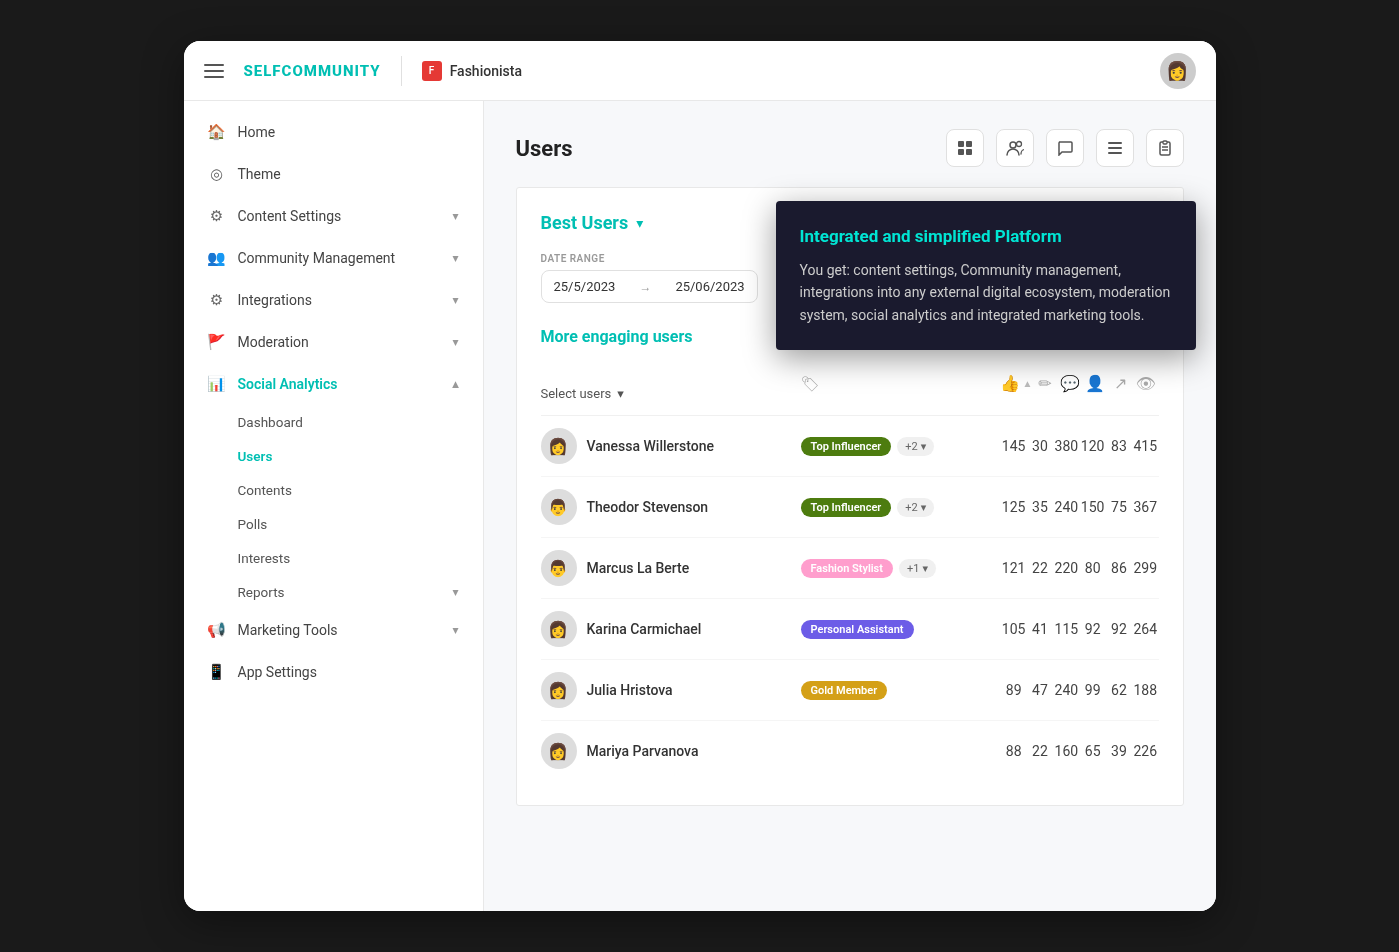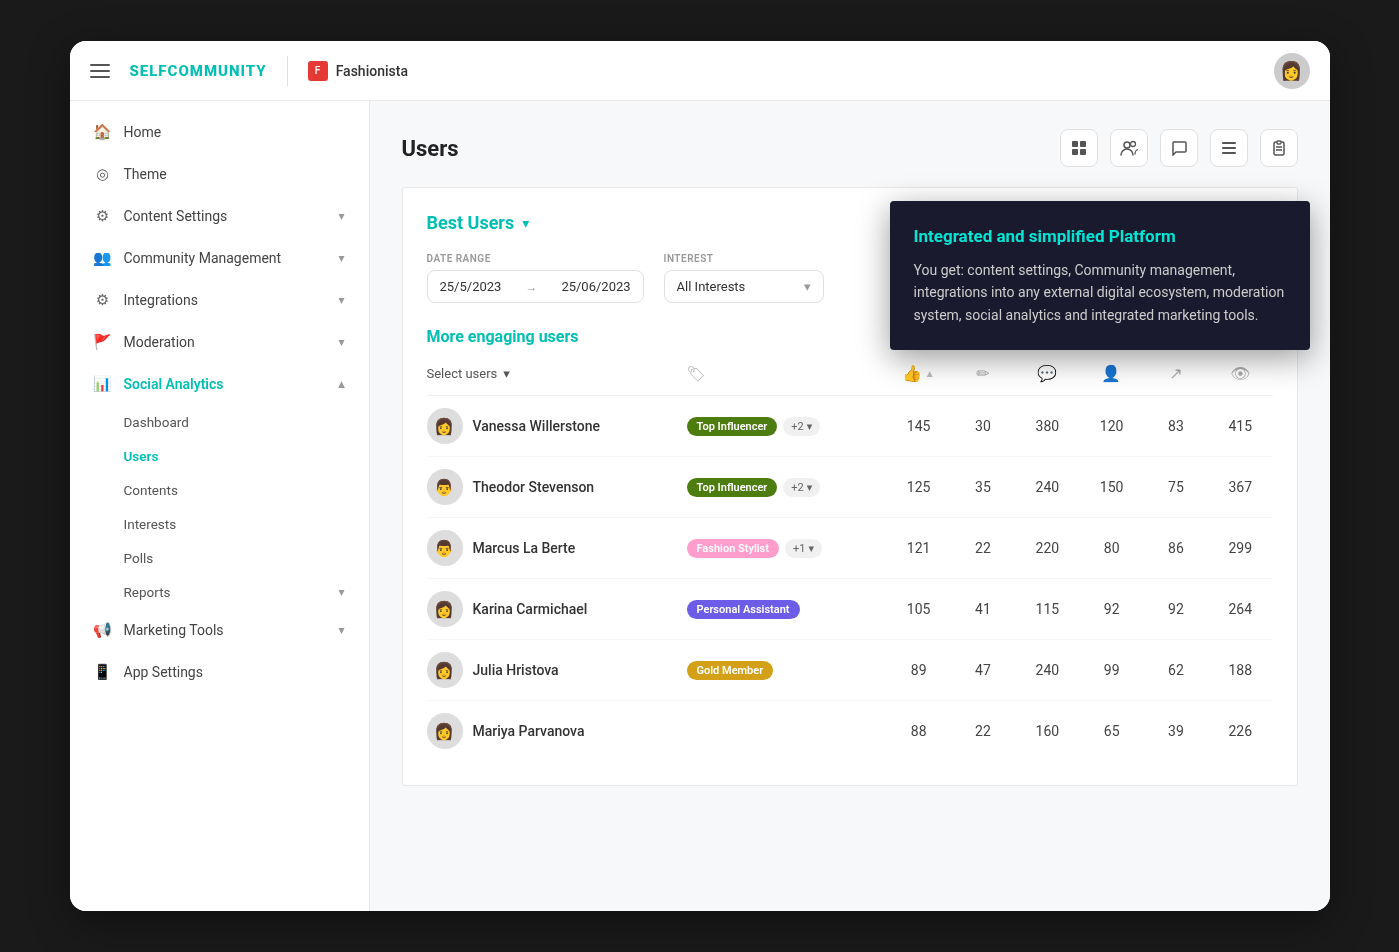--- a/index.html
+++ b/index.html
@@ -5,21 +5,21 @@
     * { box-sizing: border-box; margin: 0; padding: 0; }
     body {
       background: #1a1a1a;
       display: flex;
       justify-content: center;
       align-items: center;
       min-height: 100vh;
       font-family: -apple-system, BlinkMacSystemFont, 'Segoe UI', Roboto, sans-serif;
     }
     .window {
-      width: 1260px;
+      width: 1032px;
       height: 870px;
       background: #fff;
       border-radius: 16px;
       overflow: hidden;
       display: flex;
       flex-direction: column;
       box-shadow: 0 10px 40px rgba(0,0,0,0.4);
     }
     
     .topbar {
@@ -281,20 +281,21 @@
       flex: 1;
     }
     .select-users-btn {
       display: flex;
       align-items: center;
       gap: 6px;
       font-size: 13px;
       color: #555;
       cursor: pointer;
       padding: 4px 0;
+      margin-top: 20px;
     }
     .table-row {
       display: flex;
       align-items: center;
       padding: 12px 0;
       border-bottom: 1px solid #f5f5f5;
     }
     .table-row:last-child { border-bottom: none; }
     .user-cell {
       flex: 0 0 260px;
@@ -441,22 +442,22 @@
       <div class="sidebar-item active">
         <span class="sidebar-icon">📊</span>
         <span>Social Analytics</span>
         <span class="chevron">▴</span>
       </div>
 
       <div class="sidebar-sub">
         <span class="sidebar-sub-item">Dashboard</span>
         <span class="sidebar-sub-item active">Users</span>
         <span class="sidebar-sub-item">Contents</span>
+        <span class="sidebar-sub-item">Polls</span>
         <span class="sidebar-sub-item">Interests</span>
-        <span class="sidebar-sub-item">Polls</span>
         <div style="display:flex;align-items:center;justify-content:space-between;">
           <span class="sidebar-sub-item">Reports</span>
           <span class="chevron" style="margin-right:24px; font-size:12px; color:#999;">▾</span>
         </div>
       </div>
 
       <div class="sidebar-item">
         <span class="sidebar-icon">📢</span>
         <span>Marketing Tools</span>
         <span class="chevron">▾</span>

